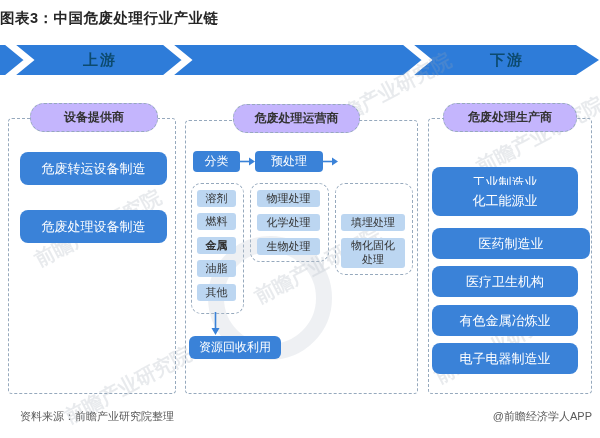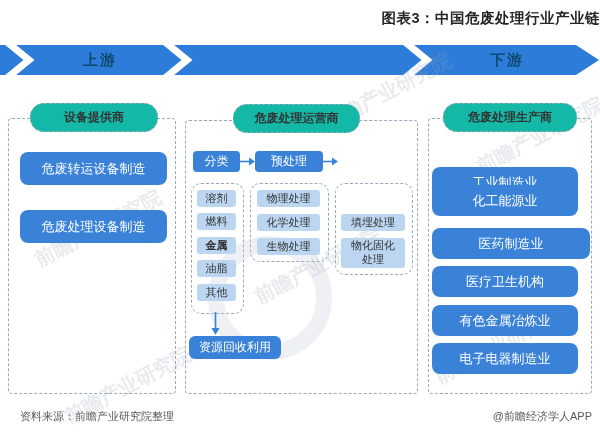--- a/index.html
+++ b/index.html
@@ -1,34 +1,34 @@
 <!DOCTYPE html>
 <html><head>
 <meta charset="utf-8">
 <style>
   html,body{margin:0;padding:0;background:#fff;}
   #stage{
     position:relative;width:600px;height:438px;background:#fff;overflow:hidden;
     font-family:"Liberation Sans",sans-serif;
   }
   .title{
-    position:absolute;top:9px;left:0;width:600px;text-align:right;
+    position:absolute;top:9px;left:0;width:600px;text-align:left;
     font-size:14.5px;font-weight:bold;color:#262626;letter-spacing:.5px;
   }
   
   .banner{position:absolute;left:0;top:45px;width:600px;height:30px;}
   .stage-label{
     position:absolute;top:45px;height:30px;display:flex;align-items:center;justify-content:center;
     color:#0c4a6e;font-size:15px;font-weight:bold;width:90px;letter-spacing:2px;z-index:2;
   }
   
   .dashed-box{position:absolute;border:1px dashed #96A9BD;border-radius:4px;background:transparent;}
   .sub-box{position:absolute;border:1px dashed #96A9BD;border-radius:10px;}
   .hdr{
-    position:absolute;background:#14b8a6;border:1px dashed #96A9BD;border-radius:14px;
+    position:absolute;background:#c4b5fd;border:1px dashed #96A9BD;border-radius:14px;
     display:flex;align-items:center;justify-content:center;
     font-size:12px;font-weight:bold;color:#333;z-index:3;
   }
   .btn{
     position:absolute;background:#3A82D8;color:#fff;border-radius:8px;
     display:flex;align-items:center;justify-content:center;font-size:13px;z-index:2;
   }
   .proc{border-radius:4px;font-size:12px;}
   .chip{
     position:absolute;background:#BCD6F1;color:#333;border-radius:3px;

